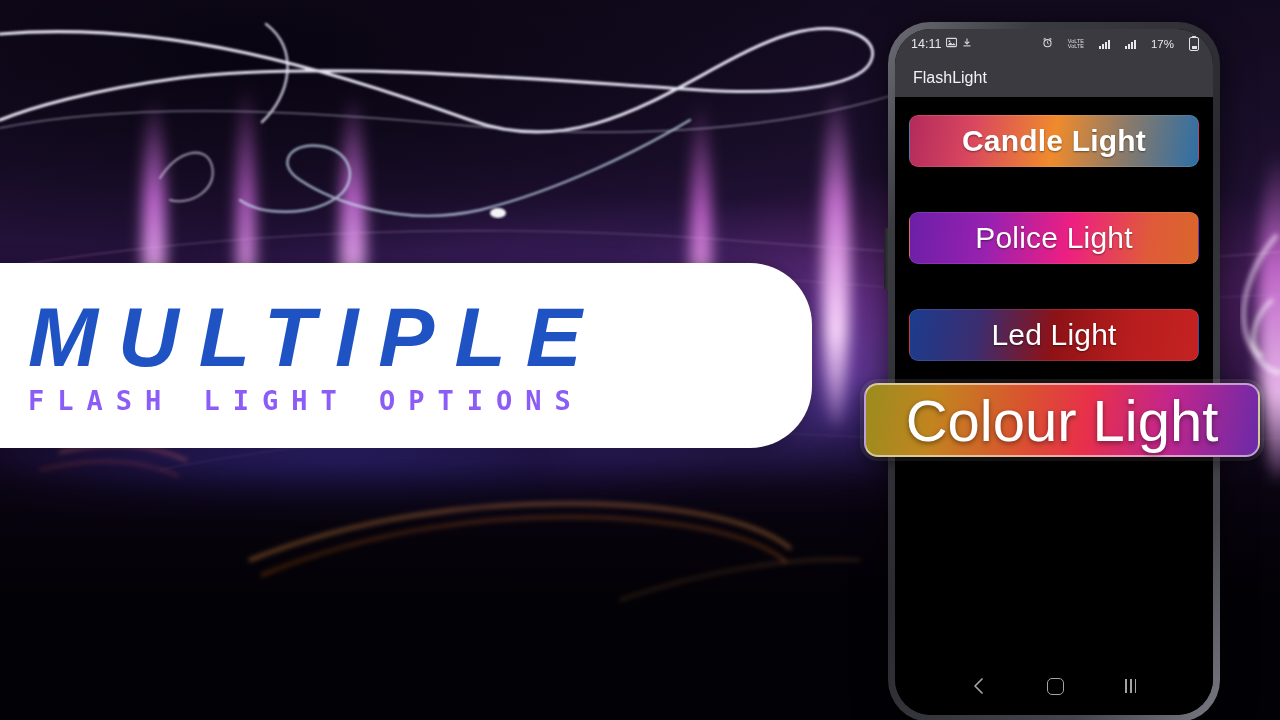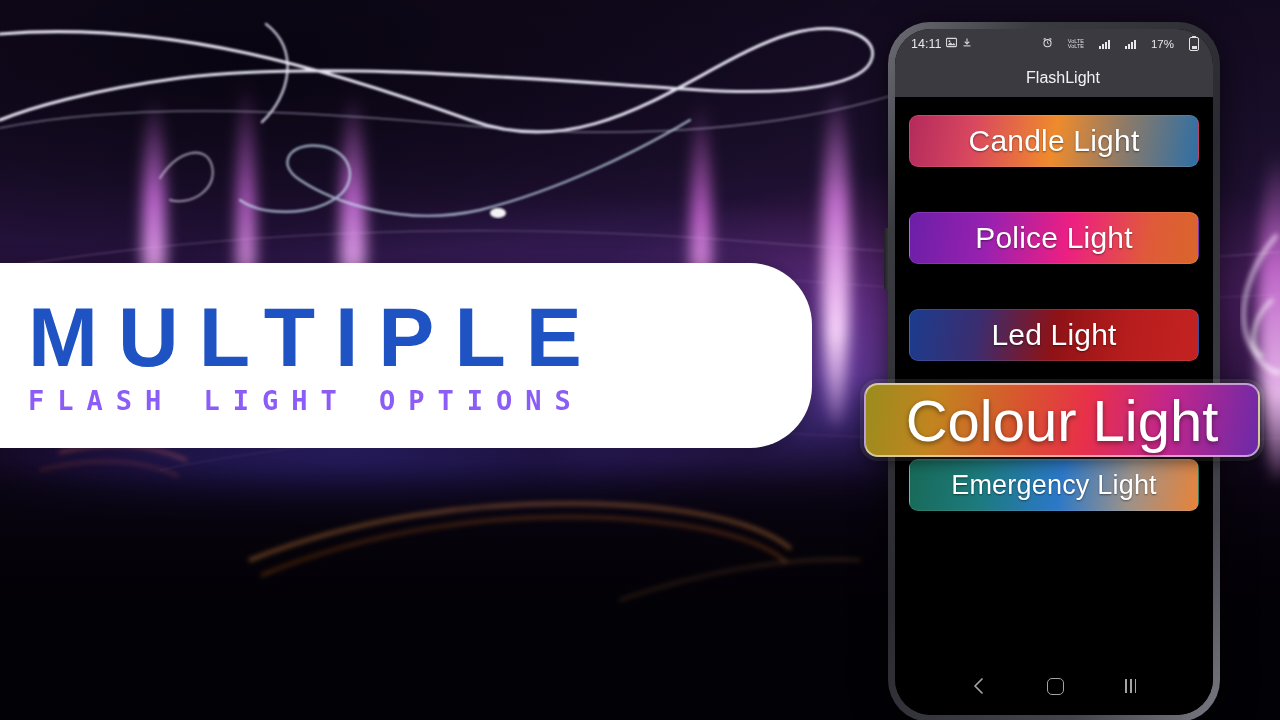--- a/index.html
+++ b/index.html
@@ -85,20 +85,21 @@
     box-sizing: border-box;
   }
   .headline {
     color: #1f53c4;
     font-size: 84px;
     font-weight: bold;
     letter-spacing: 20px;
     line-height: 1.0;
     margin: 0 0 6px 0;
     white-space: nowrap;
+    font-style: italic;
   }
   .subline {
     color: #8b5cf6;
     font-family: "DejaVu Sans Mono", monospace;
     font-size: 27px;
     font-weight: bold;
     letter-spacing: 13px;
     white-space: nowrap;
     margin: 0;
   }
@@ -166,21 +167,20 @@
   
   .appbar {
     height: 38px;
     background: #3b3a40;
     display: flex;
     align-items: center;
     padding-left: 18px;
     color: #f2f2f4;
     font-size: 16px;
     flex: none;
-    justify-content: center;
   }
 
   
   .appbody {
     flex: 1;
     background: #000;
     padding: 18px 14px 0 14px;
     box-sizing: border-box;
     position: relative;
   }
@@ -192,21 +192,21 @@
     display: flex;
     align-items: center;
     justify-content: center;
     color: #fff;
     font-size: 30px;
     letter-spacing: 0.2px;
     text-shadow: 0 1px 2px rgba(0,0,0,0.45);
     border: 1px solid rgba(255,255,255,0.10);
     box-sizing: border-box;
   }
-  .lightbtn.candle   { background: linear-gradient(100deg,#b32a5c 0%,#d9475f 22%,#ef8b2c 50%,#8a7a6a 74%,#2d6fa6 100%); }
+  .lightbtn.candle   { background: linear-gradient(100deg,#b32a5c 0%,#d9475f 22%,#ef8b2c 50%,#8a7a6a 74%,#2d6fa6 100%); font-weight: bold; }
   .lightbtn.police   { background: linear-gradient(100deg,#6b1fa8 0%,#9a21b0 28%,#ed1f82 55%,#e05a3a 82%,#d9662a 100%); text-align: center; }
   .lightbtn.led      { background: linear-gradient(100deg,#1c3c8e 0%,#3b2d70 24%,#8e1216 50%,#b81d1d 76%,#c42222 100%); margin-bottom: 0; }
   .lightbtn.emergency{ background: linear-gradient(100deg,#186a57 0%,#1d7a7e 26%,#2b78c8 52%,#9d9289 76%,#e8833a 100%); font-size:27px; }
 
   .gap-selected { height: 98px; }
 
   
   .colour-wrap {
     position: absolute;
     left: 864px;
@@ -359,21 +359,20 @@
 
       <div class="appbar">
         <span>FlashLight</span>
       </div>
 
       <div class="appbody">
         <div class="lightbtn candle">Candle Light</div>
         <div class="lightbtn police">Police Light</div>
         <div class="lightbtn led">Led Light</div>
         <div class="gap-selected"></div>
-        <div class="lightbtn emergency">Emergency Light</div>
       </div>
 
       <div class="navbar">
         <span class="nav-ico">
           <svg width="14" height="18" viewBox="0 0 14 18">
             <path d="M10 2 L3 9 L10 16" fill="none" stroke="#a4a4a8" stroke-width="1.7" stroke-linecap="round" stroke-linejoin="round"></path>
           </svg>
         </span>
         <span class="nav-ico">
           <span class="home-sq"></span>

